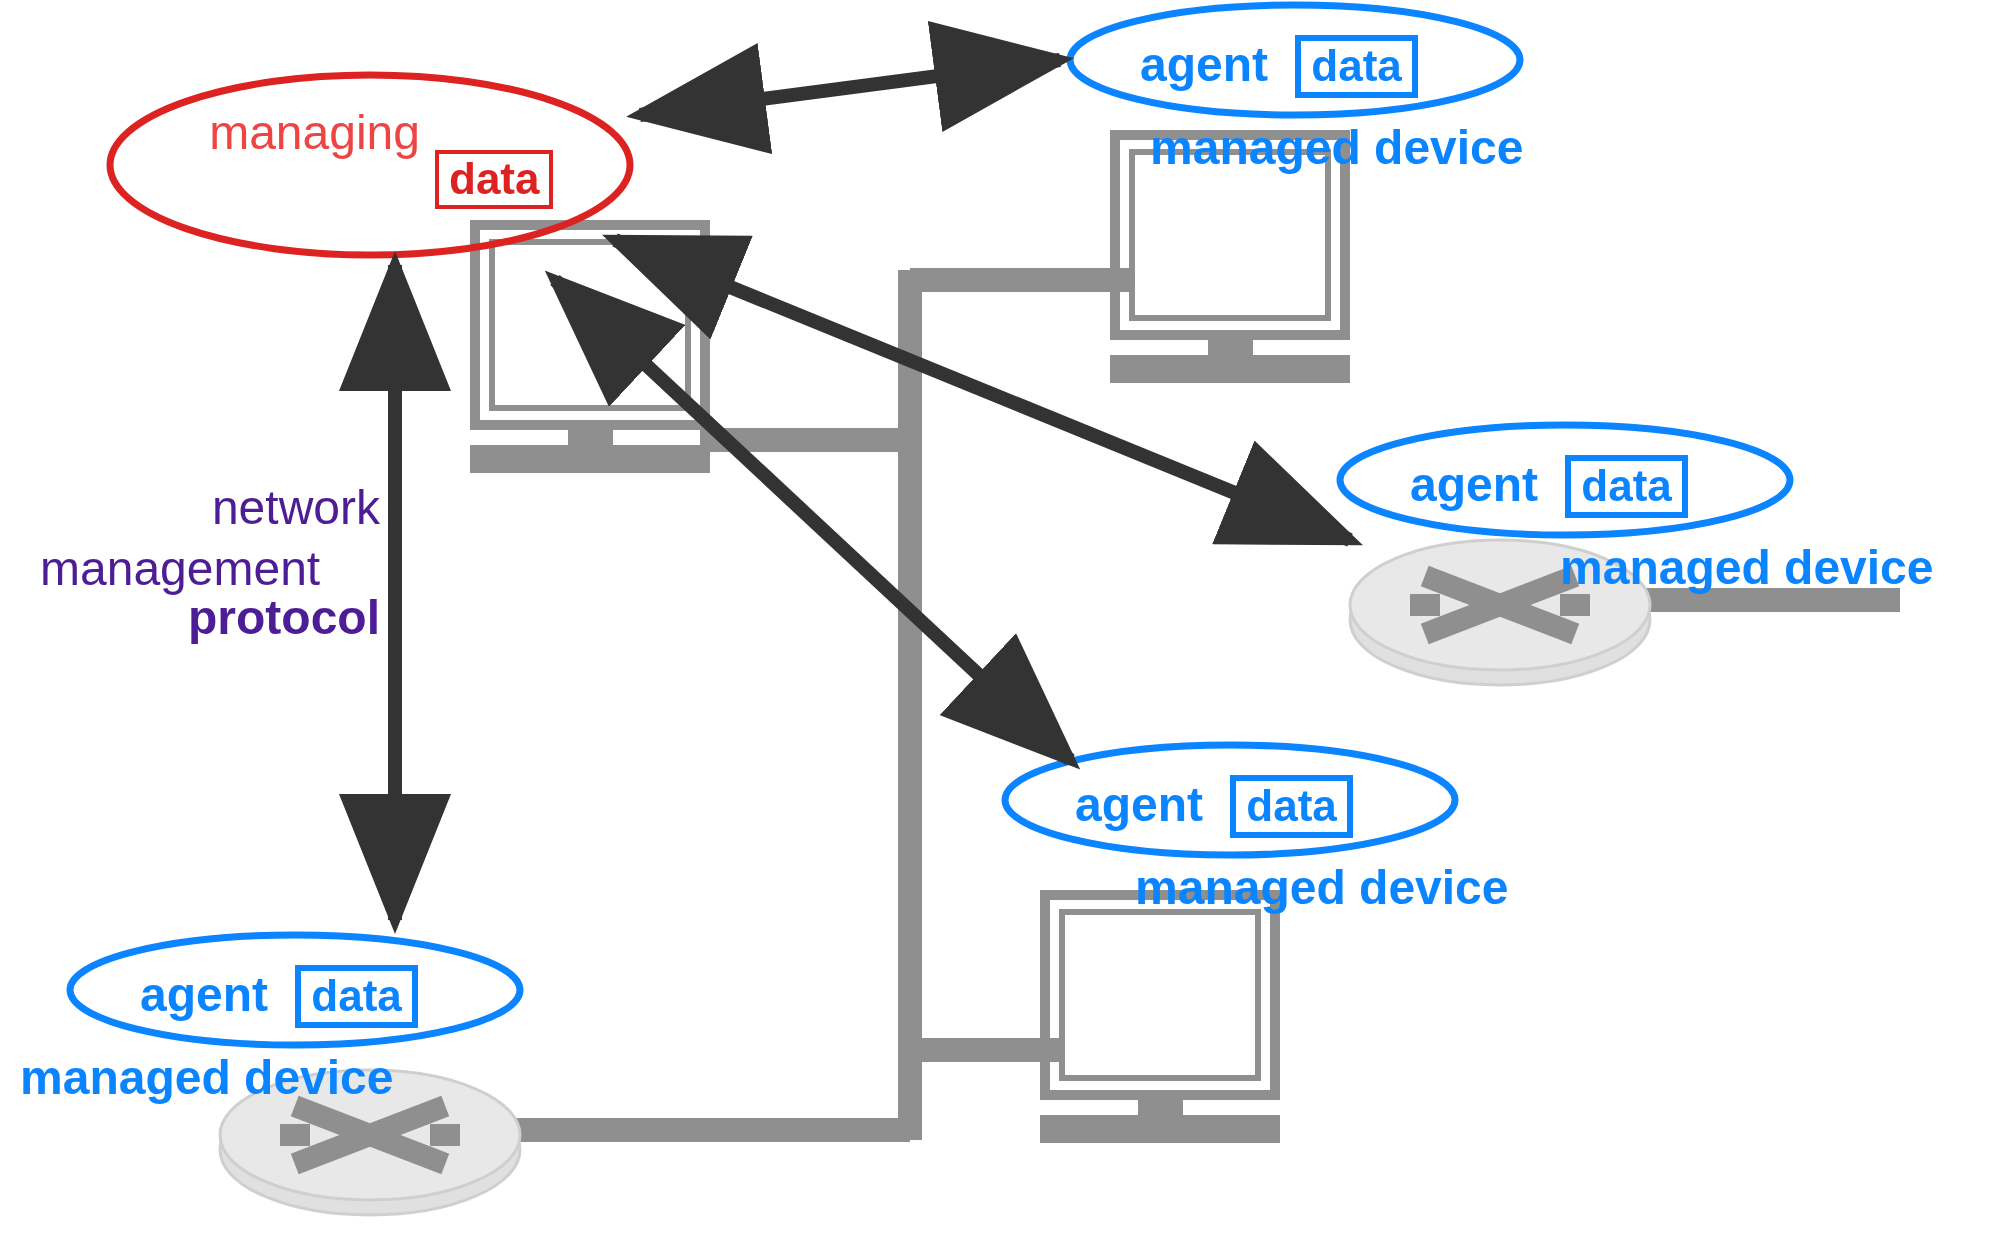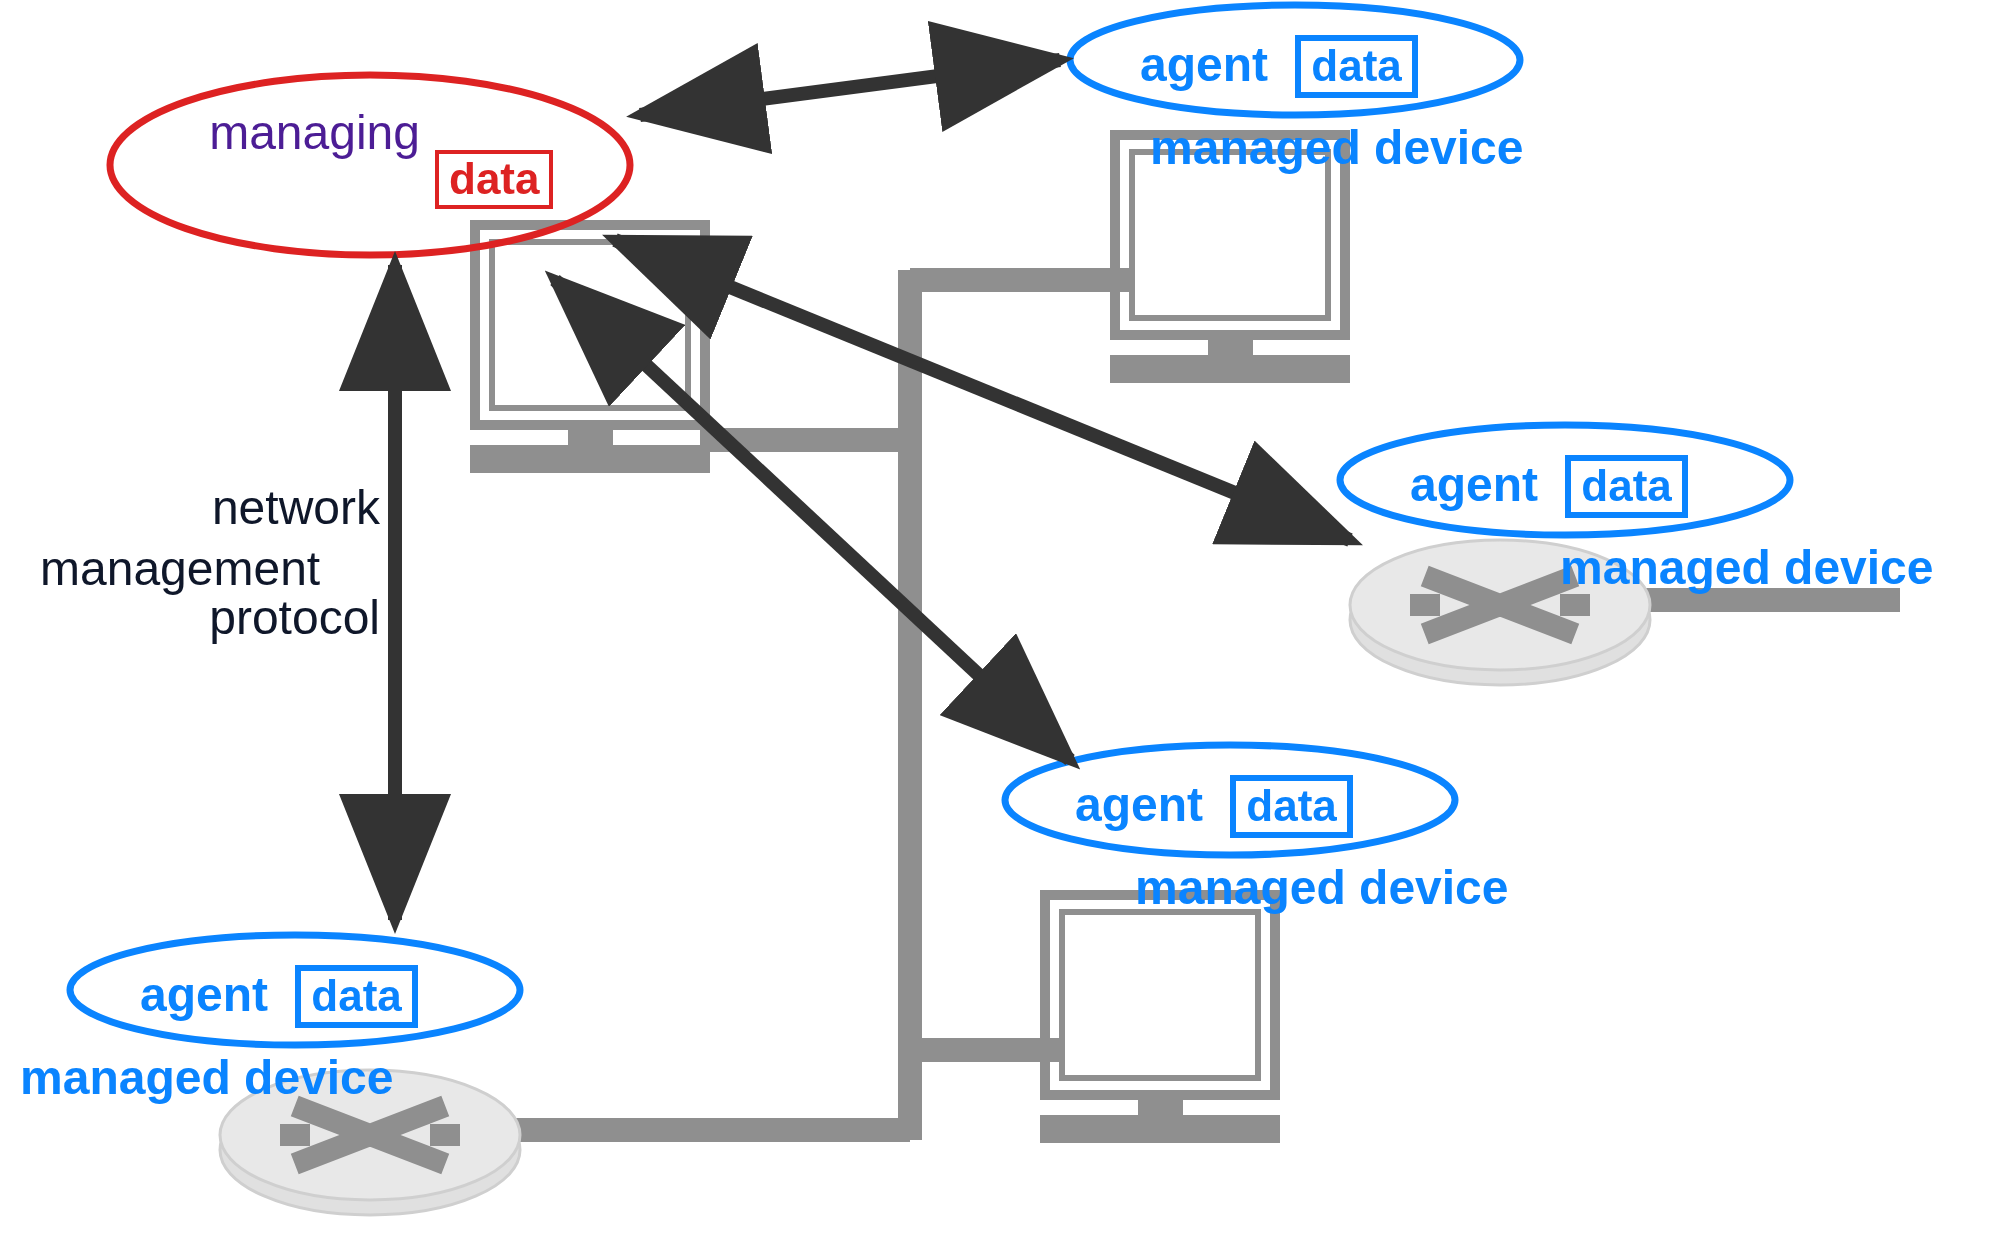--- a/index.html
+++ b/index.html
@@ -10,23 +10,23 @@
       font-family: Arial, Helvetica, sans-serif;
       background: #fff;
     }
     svg { position: absolute; top: 0; left: 0; }
     .label {
       position: absolute;
       font-size: 48px;
       line-height: 1.15;
       white-space: nowrap;
     }
-    .red { color: #4c1d95; }
+    .red { color: #ef4444; }
     .blue { color: #0a84ff; font-weight: bold; }
-    .black { color: #0f172a; }
+    .black { color: #4c1d95; }
     .data-box-red {
       display: inline-block;
       border: 4px solid #d22;
       padding: 0 10px;
       font-weight: bold;
       font-size: 44px;
       color: #d22;
     }
     .data-box-blue {
       display: inline-block;
@@ -141,15 +141,15 @@
 <div class="label blue" style="left:140px; top:965px;">
   <span>agent</span>
   <span class="data-box-blue" style="margin-left:14px;">data</span>
 </div>
 <div class="label blue" style="left:20px; top:1050px;">managed device</div>
 
 <div class="label black" style="left:130px; top:480px; text-align:right; width:250px;">
   <div>network</div>
 </div>
 <div class="label black" style="left:40px; top:535px;margin-top:6px;">management</div>
-<div class="label black" style="left:130px; top:590px; text-align:right; width:250px;">
+<div class="label black" style="left:130px; top:590px; text-align:right; width:250px;font-weight:bold;">
   <div>protocol</div>
 </div>
 
 </body></html>

